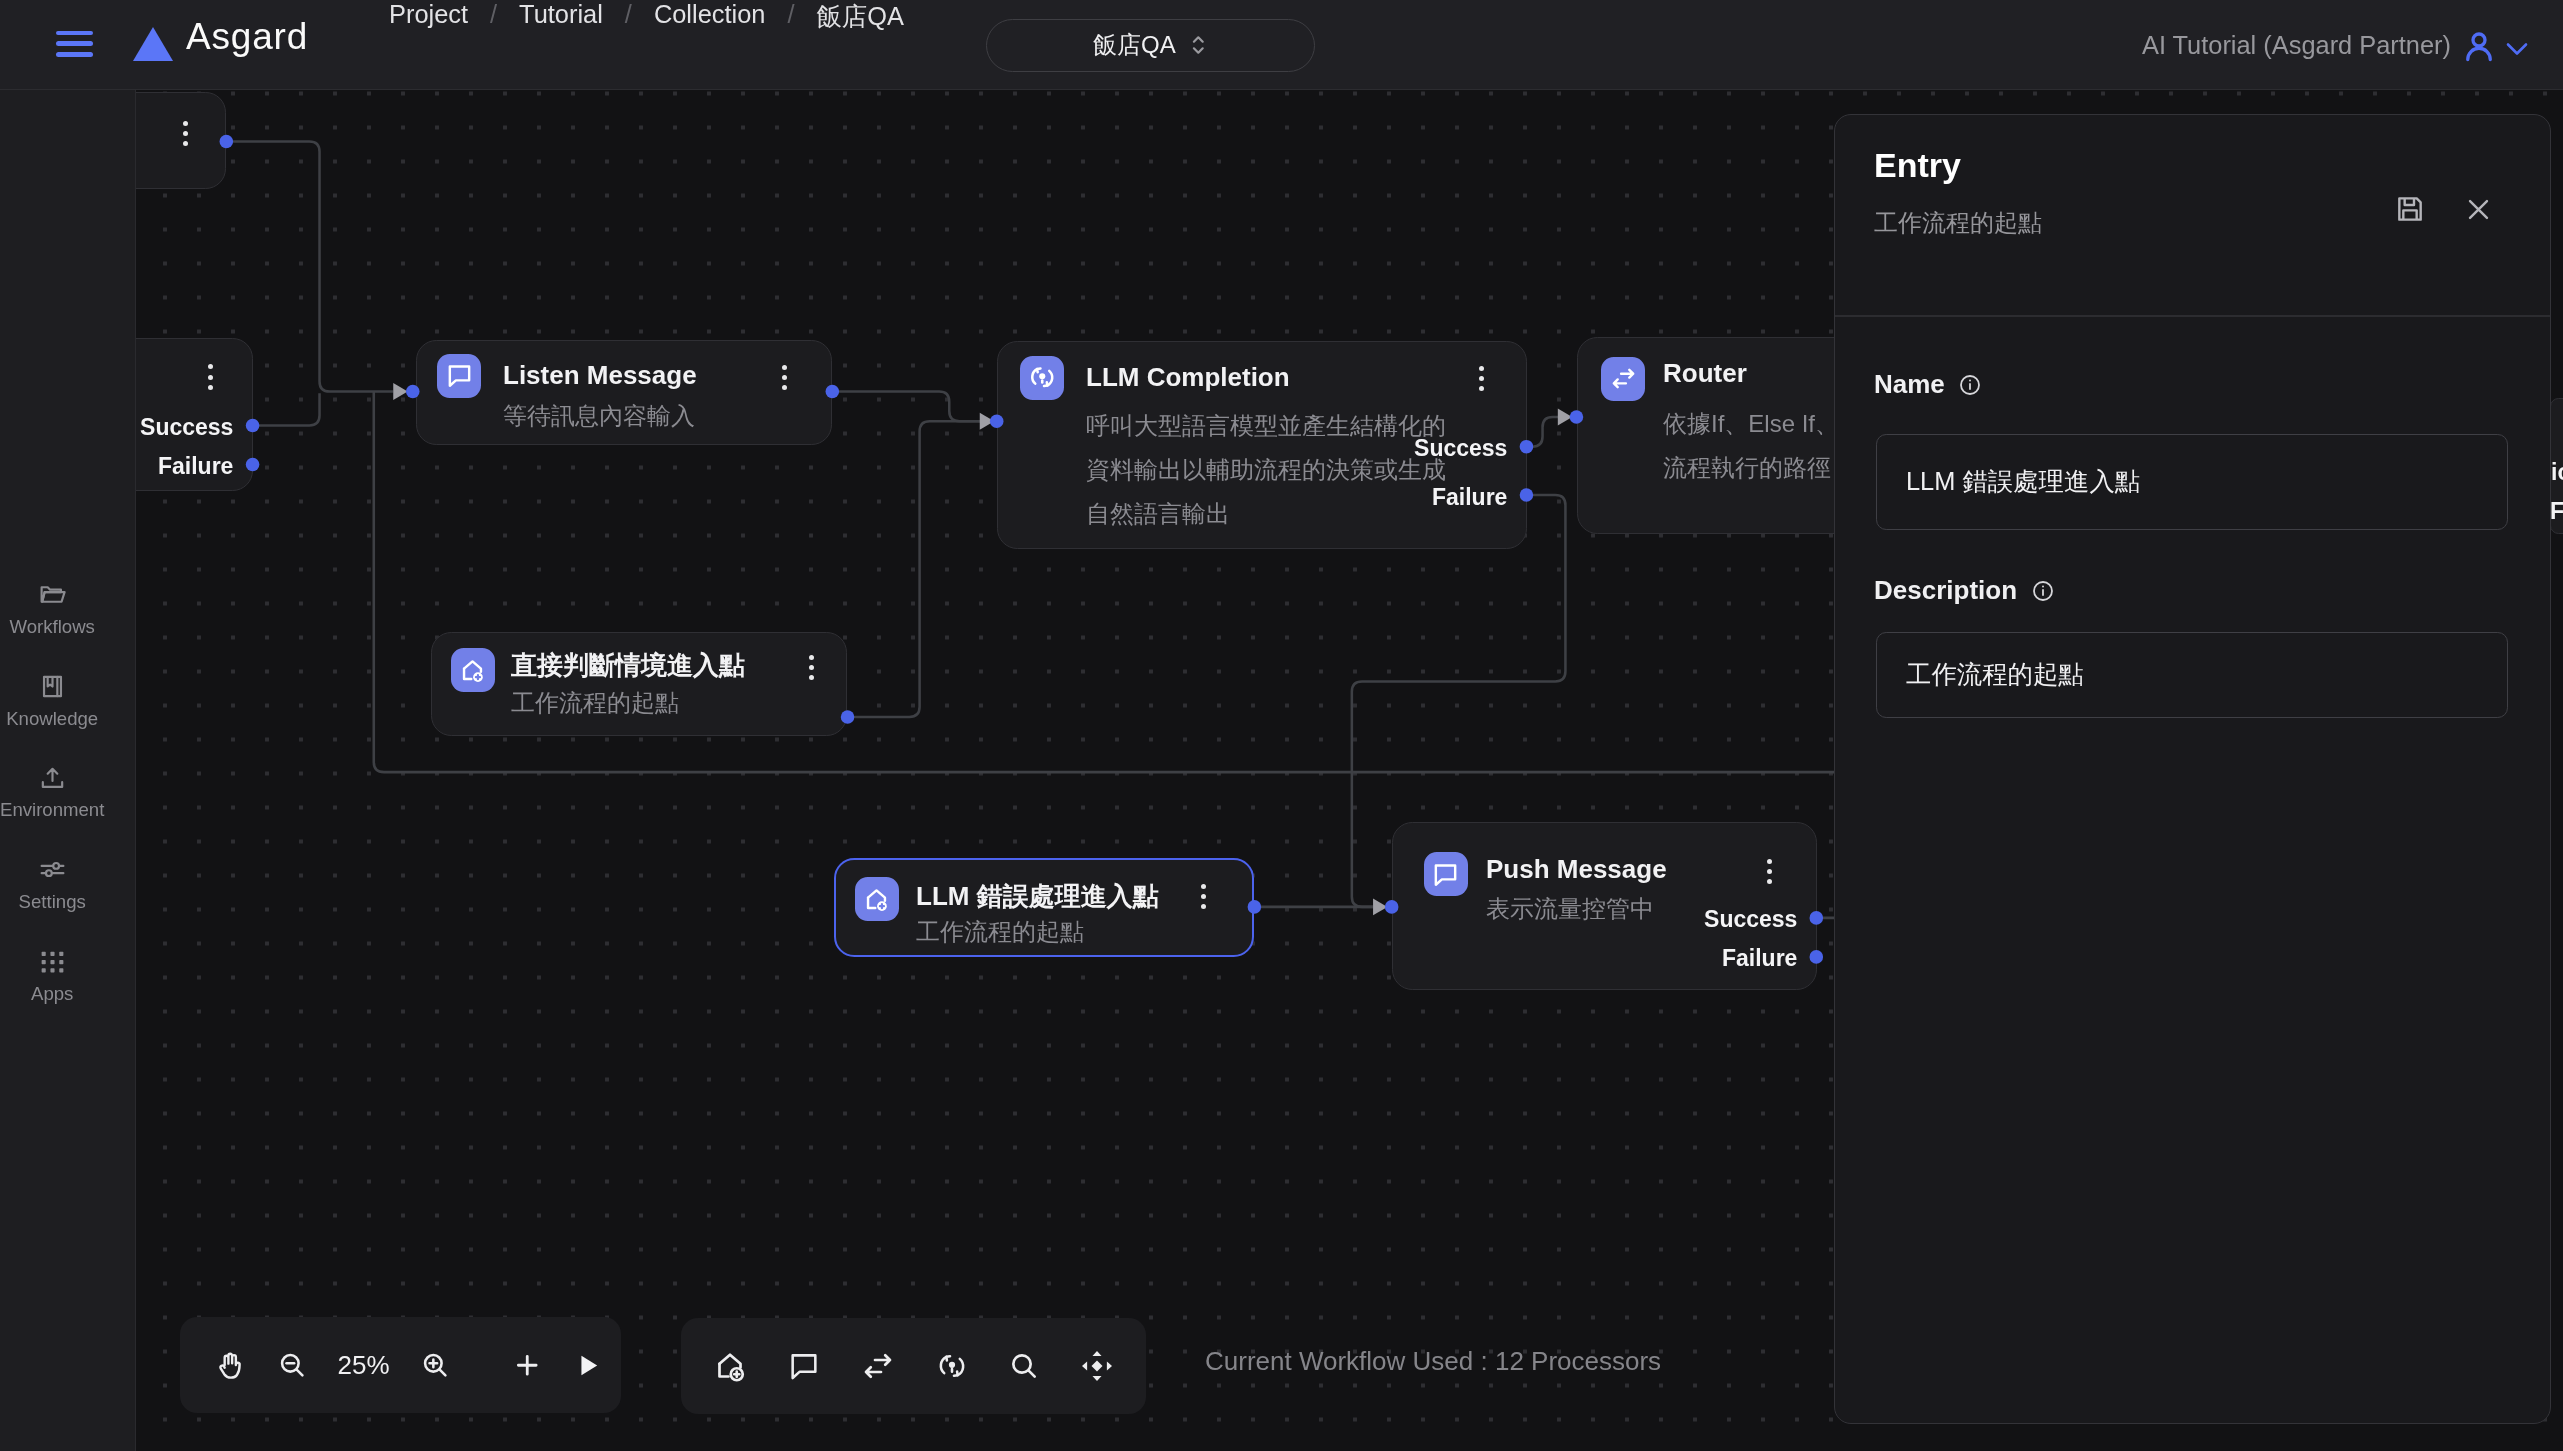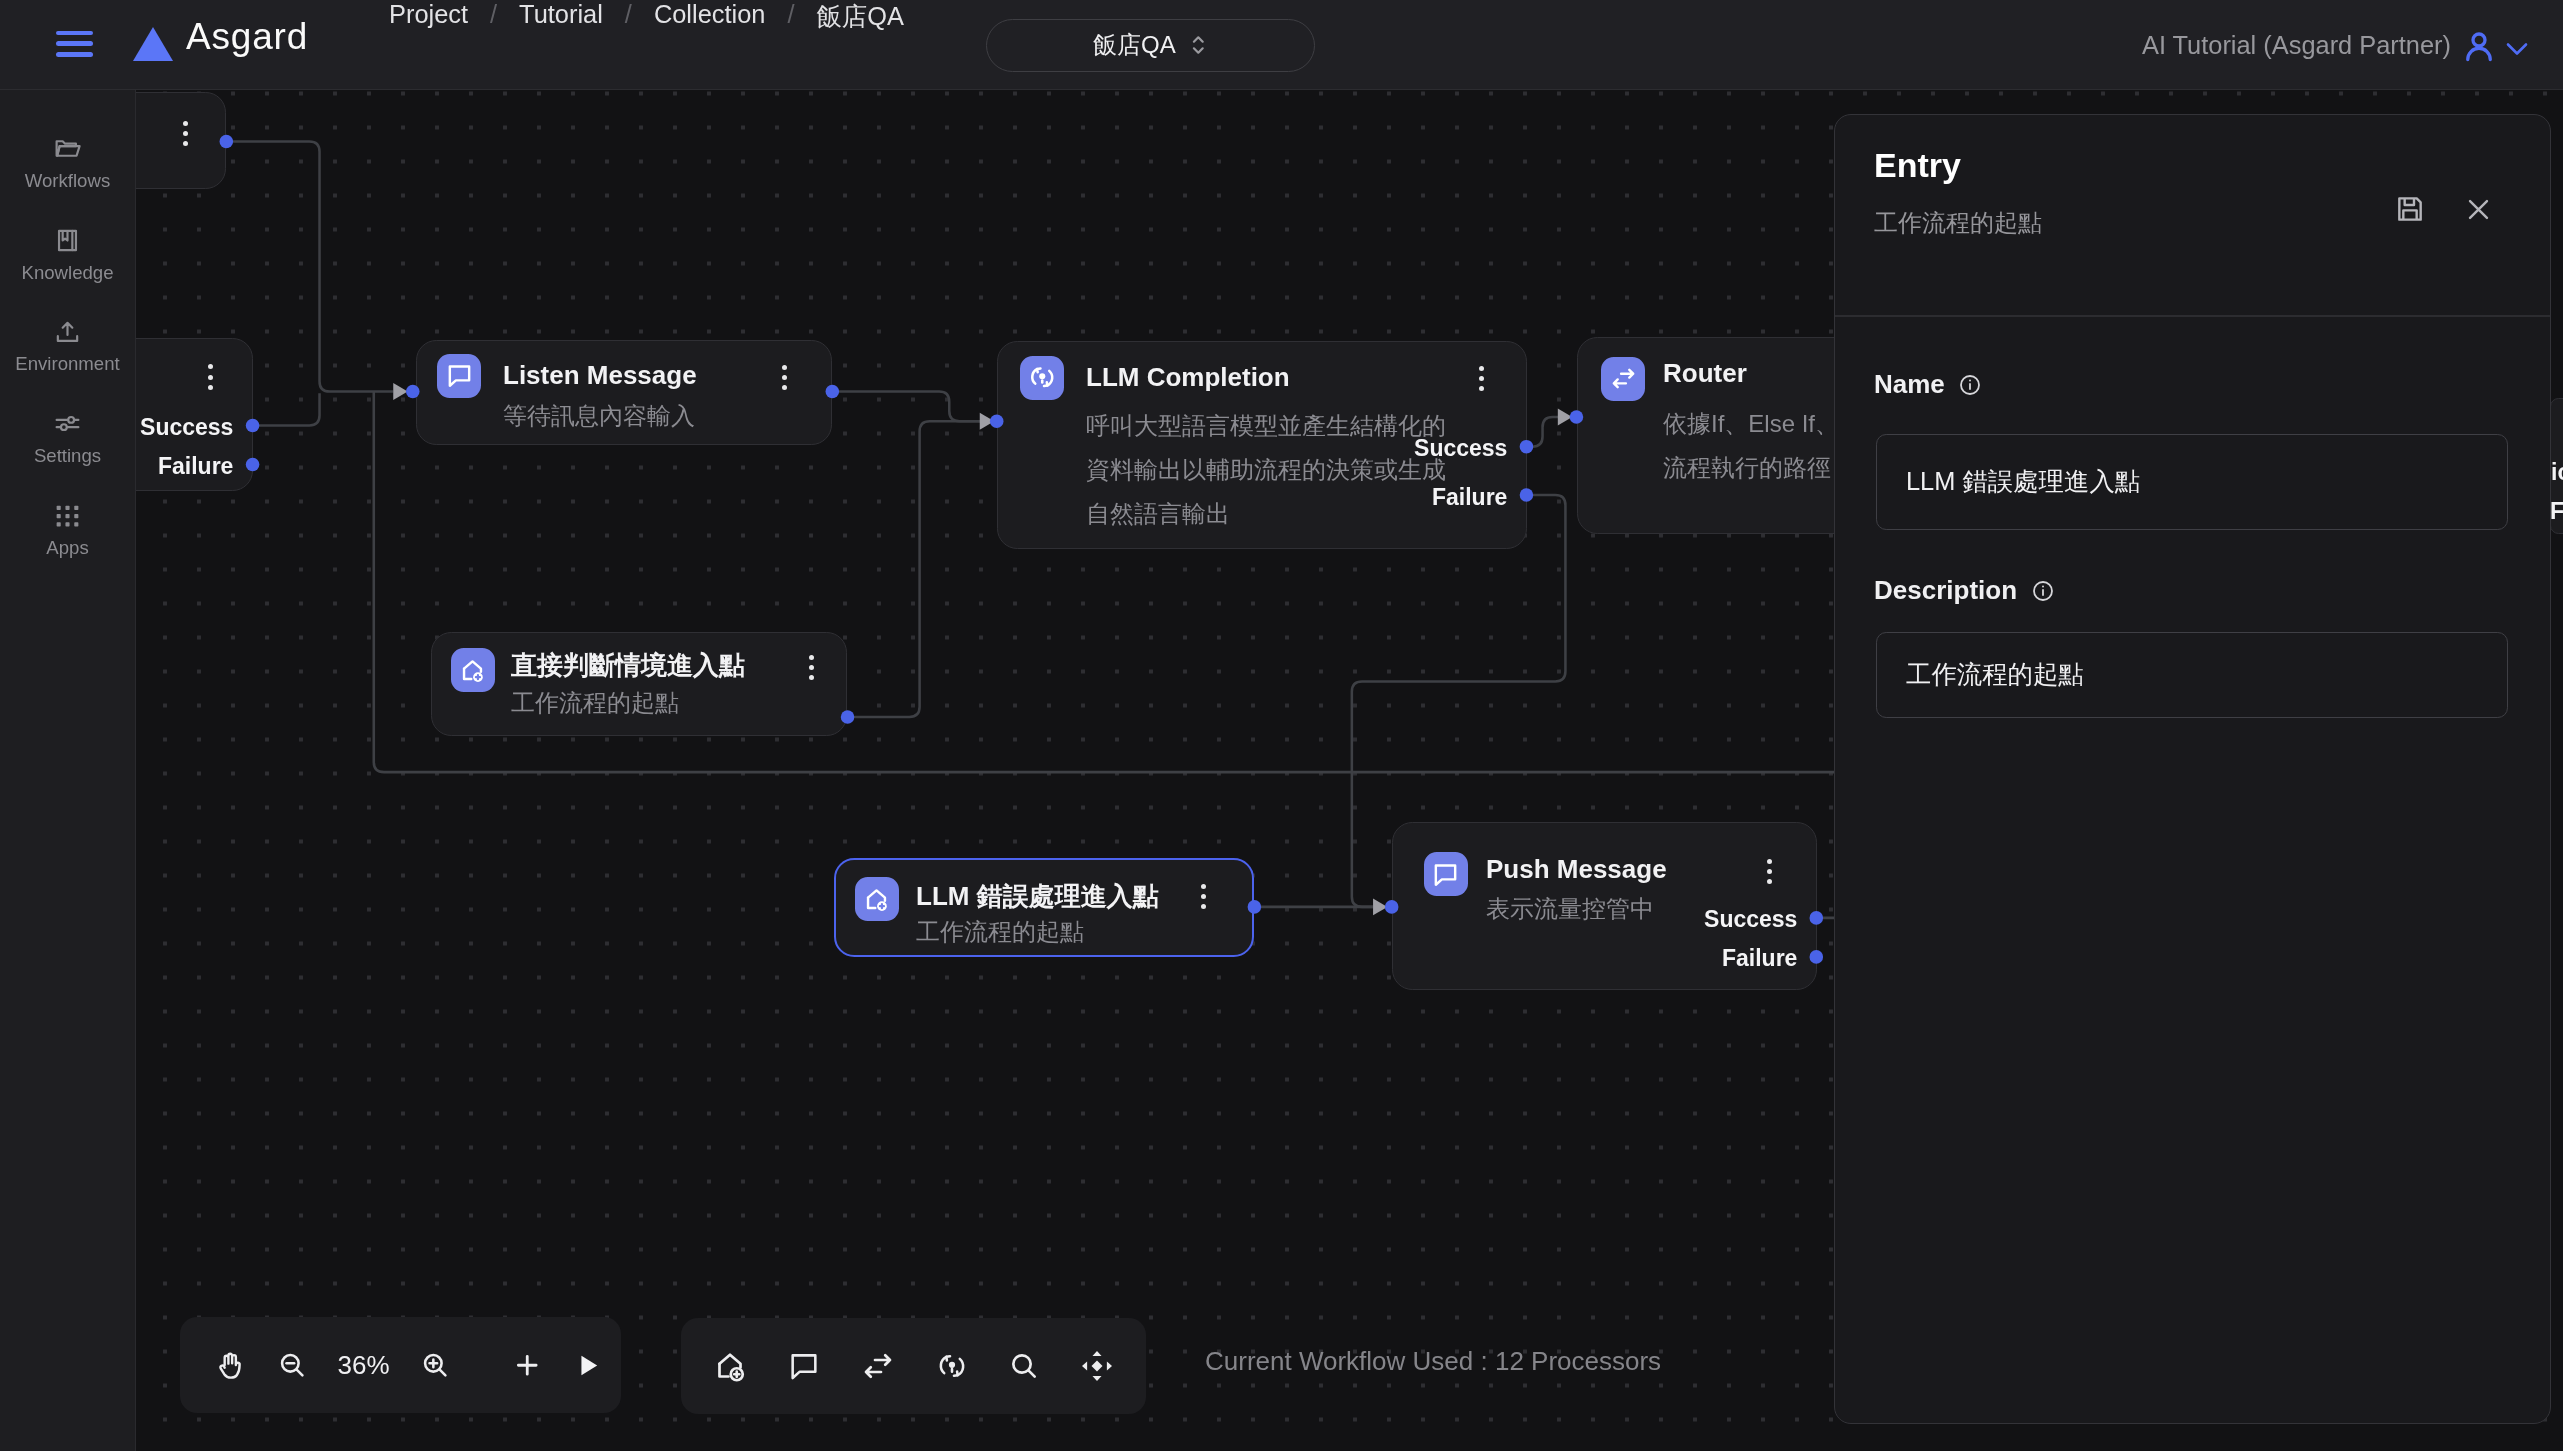--- a/index.html
+++ b/index.html
@@ -32,21 +32,21 @@
   .logo-tri{position:absolute;left:133px;top:27px;width:0;height:0;border-left:20.3px solid transparent;border-right:20.3px solid transparent;border-bottom:34px solid #5b76f7;}
   .brand{position:absolute;left:186px;top:16px;color:#fafafa;font-size:37px;font-weight:500;letter-spacing:0.8px;}
   .crumbs{position:absolute;left:389px;top:0;height:90px;display:flex;align-items:flex-start;gap:22px;color:#e2e2e5;font-size:25.4px;}
   .crumbs .sep{color:#5f5f64;}
   .wf-pill{position:absolute;left:986px;top:18.6px;width:329px;height:53px;border:1.7px solid #3e3e43;border-radius:27px;background:#202024;display:flex;align-items:center;justify-content:center;gap:13.6px;color:#f0f0f2;font-size:24px;cursor:pointer;}
   .account{position:absolute;right:112px;top:0;height:90px;display:flex;align-items:center;color:#98989d;font-size:25.4px;}
   .nav-user{position:absolute;right:66px;top:28px;cursor:pointer;}
   .nav-chev{position:absolute;right:34px;top:41px;cursor:pointer;}
 
   
-  .sidebar{position:absolute;left:0;top:90px;width:136px;height:1361px;background:#1e1e21;border-right:1.7px solid #2a2a2e;z-index:20;display:flex;flex-direction:column;align-items:center;}
+  .sidebar{position:absolute;left:0;top:90px;width:136px;height:1361px;background:#1e1e21;border-right:1.7px solid #2a2a2e;z-index:20;display:flex;flex-direction:row;align-items:center;}
   .side-group{display:flex;flex-direction:column;align-items:center;}
   .side-item{display:flex;flex-direction:column;align-items:center;gap:6.8px;cursor:pointer;color:#8b8b90;}
   .side-item span{font-size:18.6px;}
   .sg-top{margin-top:44px;gap:34px;}
   .sg-bottom{margin-top:auto;margin-bottom:39px;gap:25.4px;}
 
   
   .toolbar{position:absolute;background:#1d1d20;border-radius:17px;display:flex;align-items:center;z-index:10;}
   .tb1{left:180px;top:1317px;width:441px;height:96px;padding:0 34px;gap:30.5px;}
   .tb2{left:681px;top:1318px;width:465px;height:96px;padding:0 30.5px;justify-content:space-between;}
@@ -244,21 +244,21 @@
             <path d="M8 12 V6.5 a1.4 1.4 0 0 1 2.8 0 V11 M10.8 10.5 V5 a1.4 1.4 0 0 1 2.8 0 V10.5 M13.6 10.7 V6 a1.4 1.4 0 0 1 2.8 0 V12 M16.4 11.5 a1.4 1.4 0 0 1 2.8 .5 c0 3-.6 5.5-2 7.5 -1 1.4-2.6 2-4.5 2 -2.4 0-3.7-.8-5-2.6 L5 14.5 a1.5 1.5 0 0 1 2.5 -1.6 L8 14"></path>
           </svg>
       </div>
       <div class="tbtn">
         <svg width="30.5" height="30.5" viewBox="0 0 24 24" fill="none" stroke="#ededef" stroke-width="2" stroke-linecap="round">
             <circle cx="10.5" cy="10.5" r="6.5"></circle>
             <path d="M15.5 15.5 L20 20"></path>
             <path d="M7.5 10.5 h6"></path>
           </svg>
       </div>
-      <div class="zoom-pct">36%</div>
+      <div class="zoom-pct">25%</div>
       <div class="tbtn">
         <svg width="30.5" height="30.5" viewBox="0 0 24 24" fill="none" stroke="#ededef" stroke-width="2" stroke-linecap="round">
             <circle cx="10.5" cy="10.5" r="6.5"></circle>
             <path d="M15.5 15.5 L20 20"></path>
             <path d="M7.5 10.5 h6 M10.5 7.5 v6"></path>
           </svg>
       </div>
       <div class="tb-div"></div>
       <div class="tbtn">
         <svg width="30.5" height="30.5" viewBox="0 0 24 24" fill="none" stroke="#ededef" stroke-width="2.2" stroke-linecap="round">

